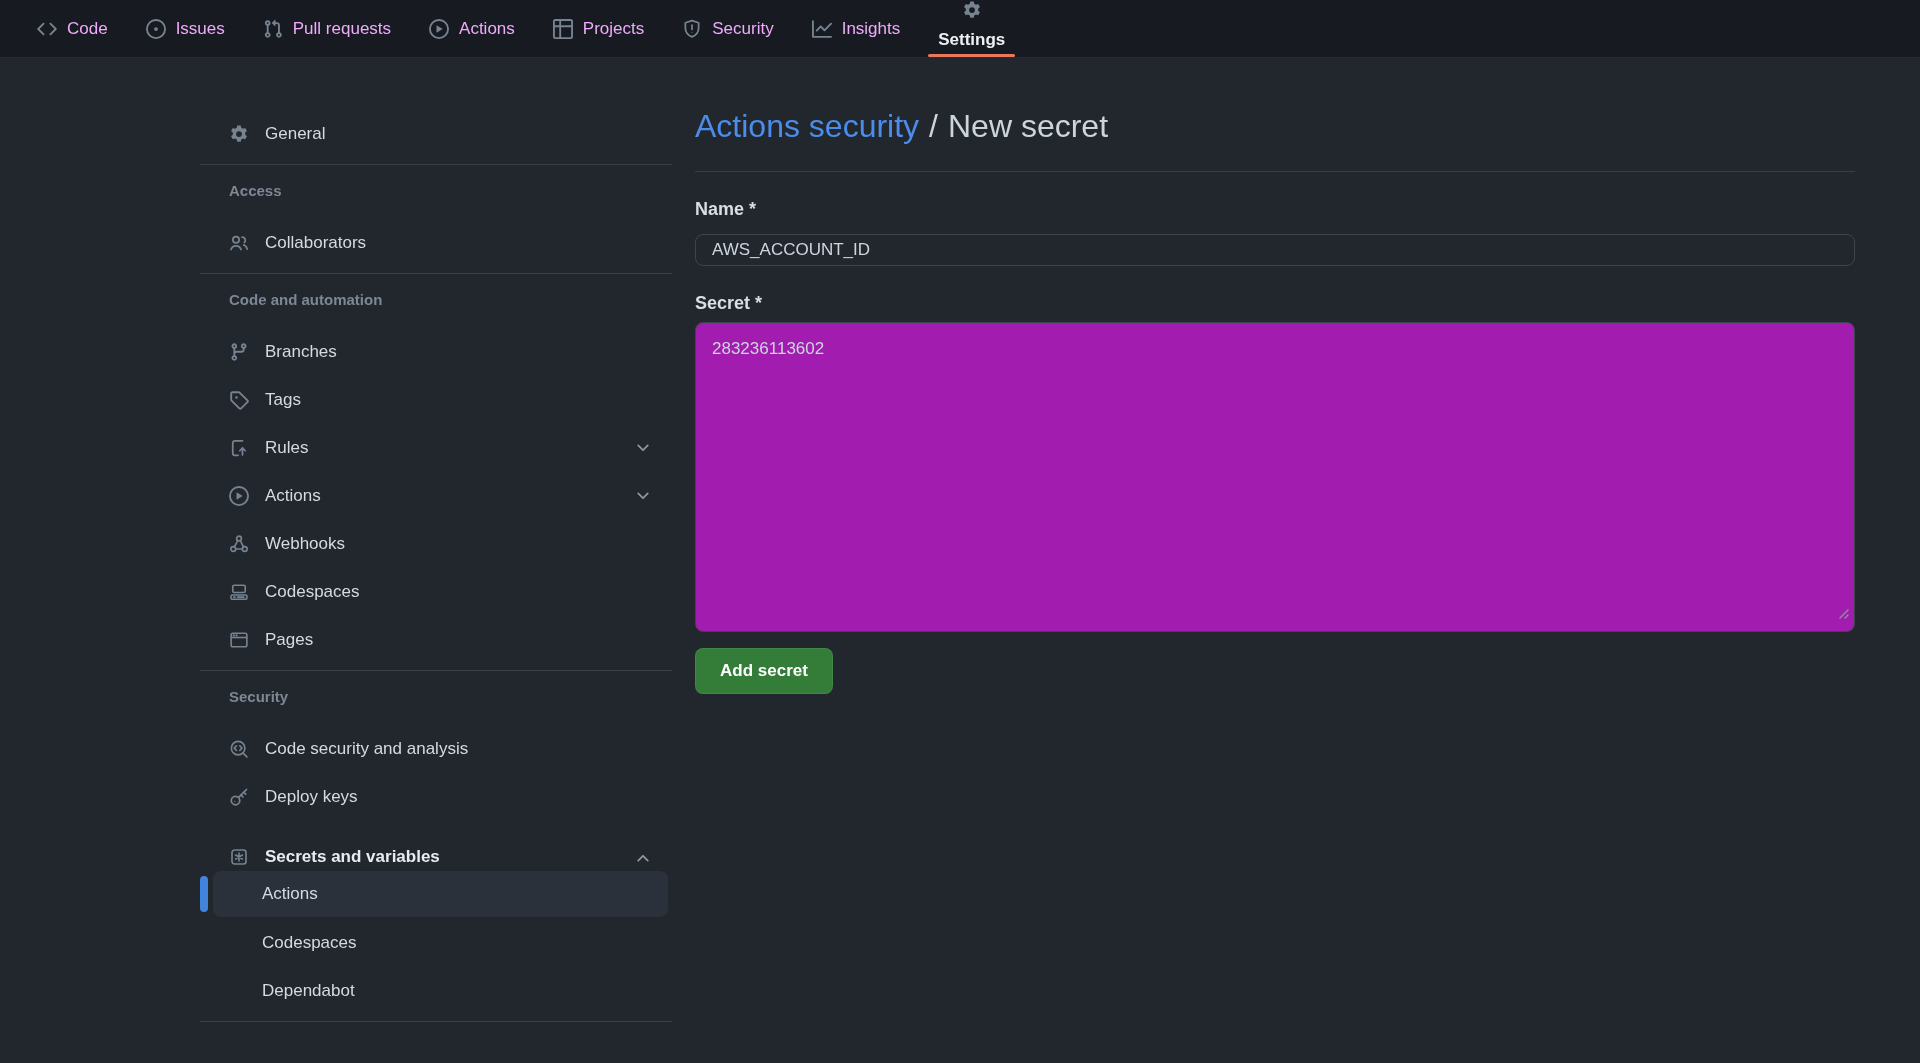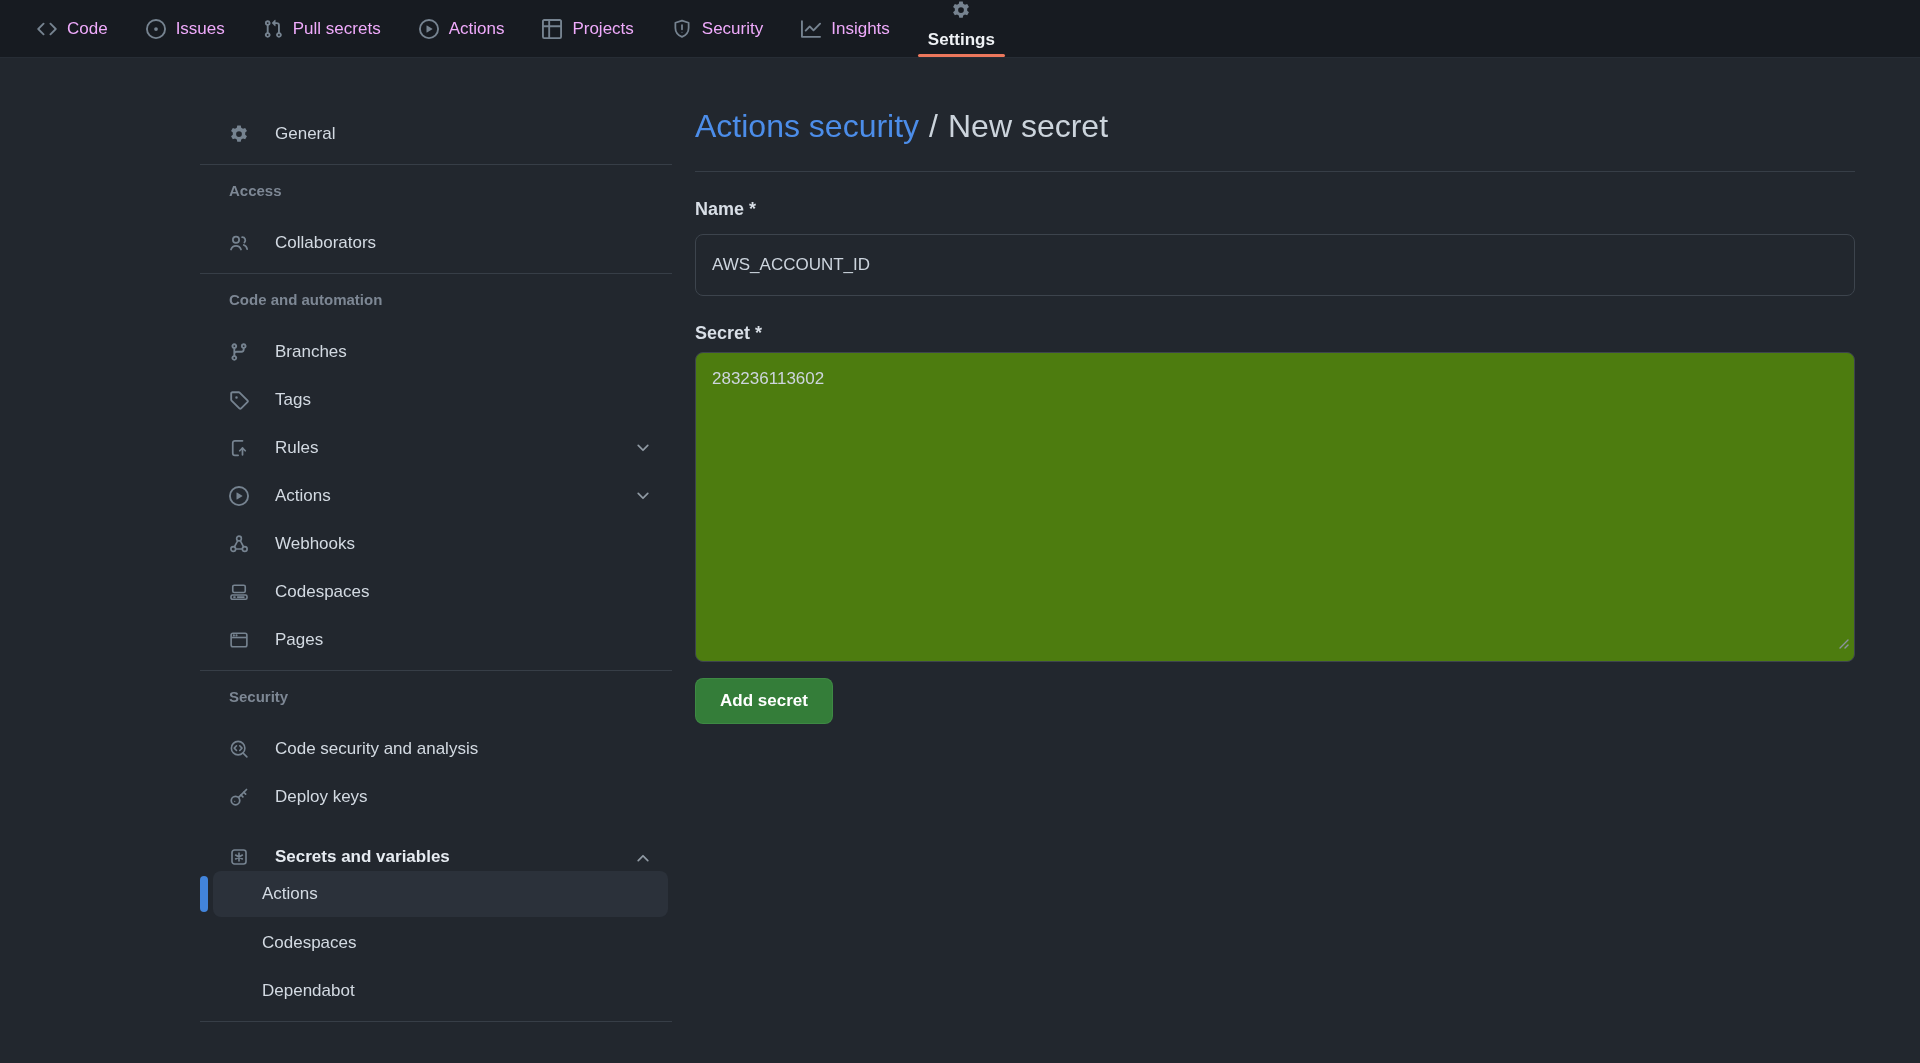--- a/index.html
+++ b/index.html
@@ -22,21 +22,21 @@
   .tab .underline{
     position:absolute;left:4px;right:4px;bottom:0;height:3px;
     border-radius:3px;background:#ec775c;
   }
   .icn{display:inline-flex;flex:none;}
   .icn svg{display:block;}
   
   .sidebar{position:absolute;left:200px;top:112px;width:472px;}
   .srow{
     height:44px;margin:0 0 4px 13px;width:455px;box-sizing:border-box;
-    display:flex;align-items:center;gap:26px;padding:0 16px;
+    display:flex;align-items:center;gap:16px;padding:0 16px;
     border-radius:8px;font-size:17px;color:#d3dae2;cursor:pointer;position:relative;
   }
   .srow.bold{font-weight:700;color:#e7ecf2;align-items:flex-end;}
   .srow.sub{padding-left:49px;}
   .srow.selected{background:#2b313a;height:46px;}
   .selbar{
     position:absolute;left:-13px;top:5px;bottom:5px;width:8px;
     border-radius:4px;background:#4284db;
   }
   .chev{margin-left:auto;display:inline-flex;}
@@ -48,29 +48,29 @@
   
   .main{position:absolute;left:695px;top:105px;width:1160px;}
   .breadcrumb{
     font-size:32px;line-height:42px;font-weight:400;color:#ccd4dc;
     padding-bottom:24px;border-bottom:1px solid #373e47;
   }
   .breadcrumb .bc-link{color:#4c8de9;cursor:pointer;text-decoration:none;}
   .breadcrumb .bc-sep{margin:0 10px;color:#ccd4dc;}
   .form-label{margin-top:26px;font-size:18px;line-height:22px;font-weight:700;color:#d8dee6;}
   .text-input{
-    display:block;margin-top:14px;width:100%;height:62px;box-sizing:border-box;
+    display:block;margin-top:14px;width:100%;height:32px;box-sizing:border-box;
     background:#22272e;border:1px solid #3d444d;border-radius:8px;
     color:#cdd5de;font-size:17px;padding:0 16px;outline:none;
     font-family:"Liberation Sans","DejaVu Sans",sans-serif;
   }
   .secret-wrap{position:relative;margin-top:8px;}
   .secret-area{
     display:block;width:100%;height:310px;box-sizing:border-box;resize:none;
-    background:#4d7c0f;border:1px solid #3d444d;border-radius:8px;
+    background:#a21caf;border:1px solid #3d444d;border-radius:8px;
     color:#cdd5de;font-size:17px;line-height:24px;padding:14px 16px;outline:none;
     font-family:"Liberation Sans","DejaVu Sans",sans-serif;
   }
   .resize-handle{position:absolute;right:4px;bottom:7px;cursor:nwse-resize;}
   .btn-primary{
     margin-top:16px;height:46px;padding:0 24px;border-radius:8px;cursor:pointer;
     background:#347d39;border:1px solid rgba(83,161,90,.35);
     color:#ffffff;font-weight:700;font-size:17px;
     font-family:"Liberation Sans","DejaVu Sans",sans-serif;
   }
@@ -98,21 +98,21 @@
       </span>
     <span>Issues</span>
   </div>
 
   <div class="tab">
     <span class="icn">
         <svg width="20" height="20" viewBox="0 0 16 16">
           <path fill="#768390" d="M1.5 3.25a2.25 2.25 0 1 1 3 2.122v5.256a2.251 2.251 0 1 1-1.5 0V5.372A2.25 2.25 0 0 1 1.5 3.25Zm5.677-.177L9.573.677A.25.25 0 0 1 10 .854V2.5h1A2.5 2.5 0 0 1 13.5 5v5.628a2.251 2.251 0 1 1-1.5 0V5a1 1 0 0 0-1-1h-1v1.646a.25.25 0 0 1-.427.177L7.177 3.427a.25.25 0 0 1 0-.354ZM3.75 2.5a.75.75 0 1 0 0 1.5.75.75 0 0 0 0-1.5Zm0 9.5a.75.75 0 1 0 0 1.5.75.75 0 0 0 0-1.5Zm8.25.75a.75.75 0 1 0 1.5 0 .75.75 0 0 0-1.5 0Z"></path>
         </svg>
       </span>
-    <span>Pull secrets</span>
+    <span>Pull requests</span>
   </div>
 
   <div class="tab">
     <span class="icn">
         <svg width="20" height="20" viewBox="0 0 16 16">
           <path fill="#768390" d="M8 0a8 8 0 1 1 0 16A8 8 0 0 1 8 0ZM1.5 8a6.5 6.5 0 1 0 13 0 6.5 6.5 0 0 0-13 0Zm4.879-2.773 4.264 2.559a.25.25 0 0 1 0 .428l-4.264 2.559A.25.25 0 0 1 6 10.559V5.442a.25.25 0 0 1 .379-.215Z"></path>
         </svg>
       </span>
     <span>Actions</span>
   </div>

